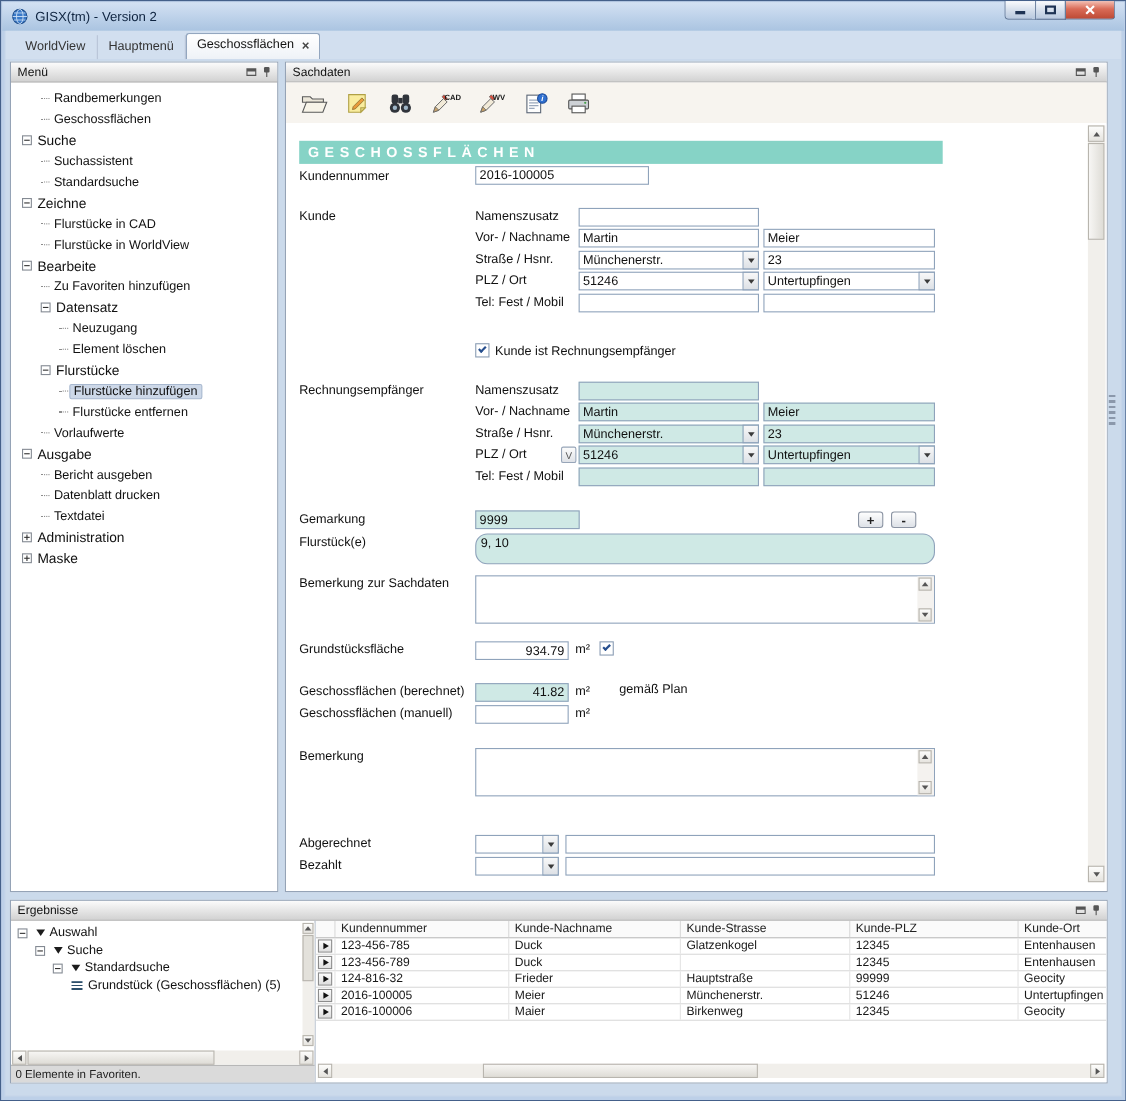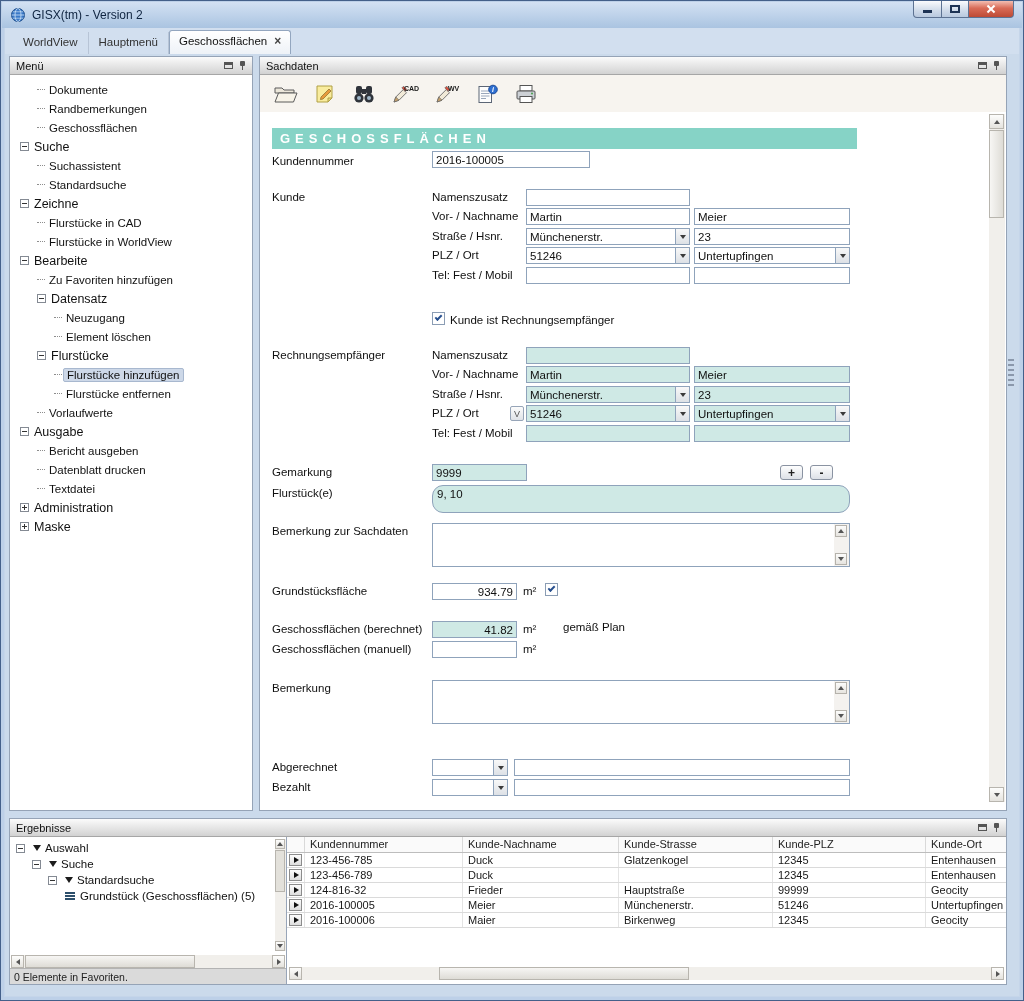--- a/index.html
+++ b/index.html
@@ -167,24 +167,20 @@
       <div class="phead">
         <span>Menü</span>
         <span class="ph-icons">
           <span class="ph-ico float"></span>
           <span class="ph-ico pin"></span>
         </span>
       </div>
       <div class="menu-body">
         <div class="mi lvl1 leaf">
             <span class="conn"></span>
-            <span class="milbl">Dokumente</span>
-          </div>
-        <div class="mi lvl1 leaf">
-            <span class="conn"></span>
             <span class="milbl">Randbemerkungen</span>
           </div>
         <div class="mi lvl1 leaf">
             <span class="conn"></span>
             <span class="milbl">Geschossflächen</span>
           </div>
         <div class="mi lvl0 parent">
             <span class="exp minus"></span>
             <span class="milbl">Suche</span>
           </div>

